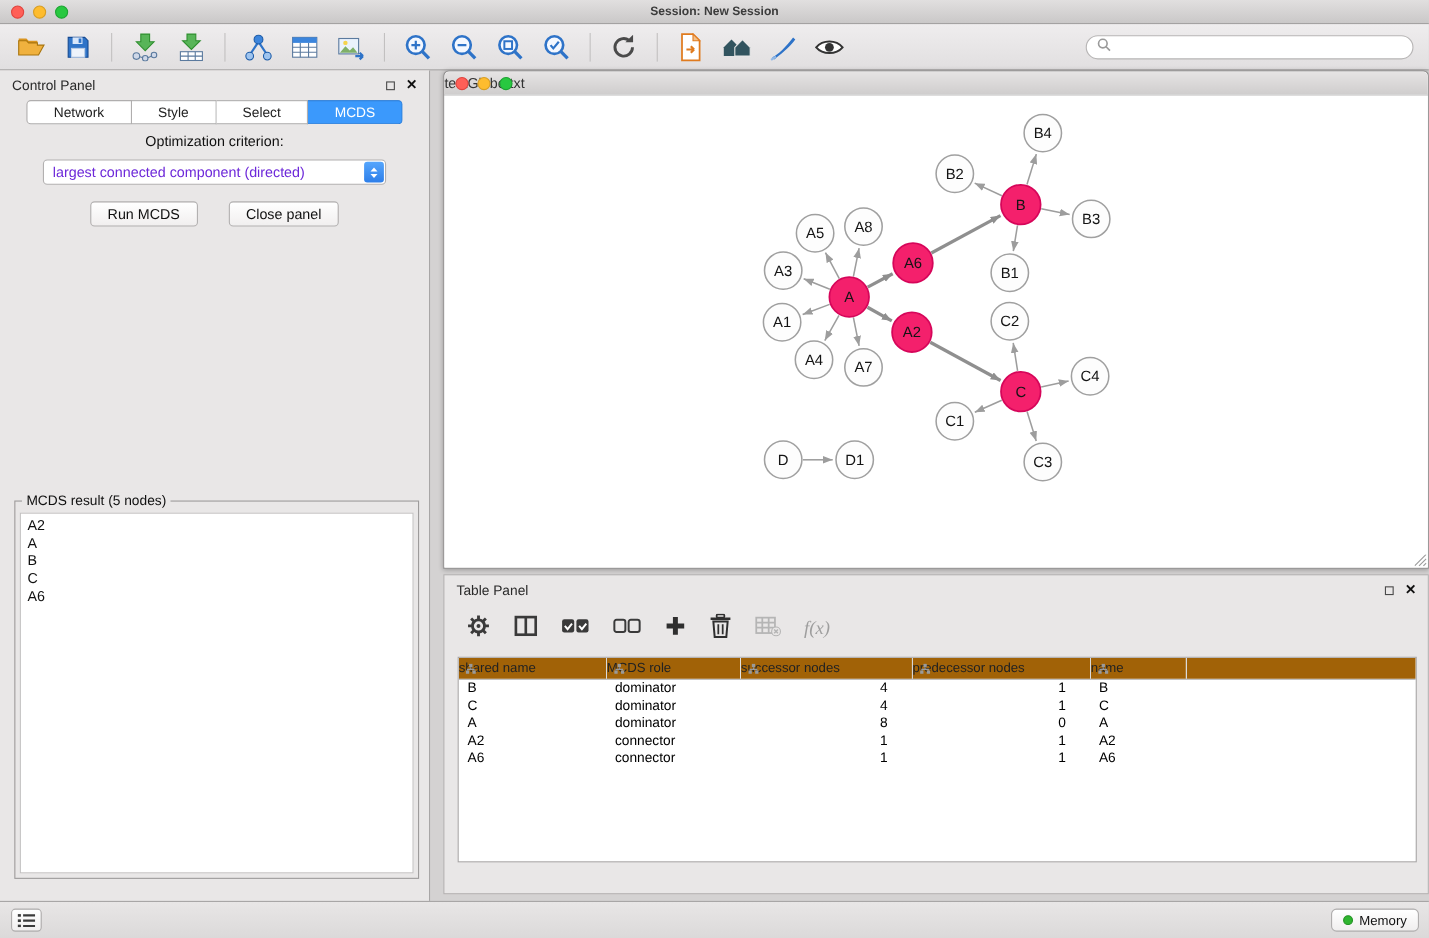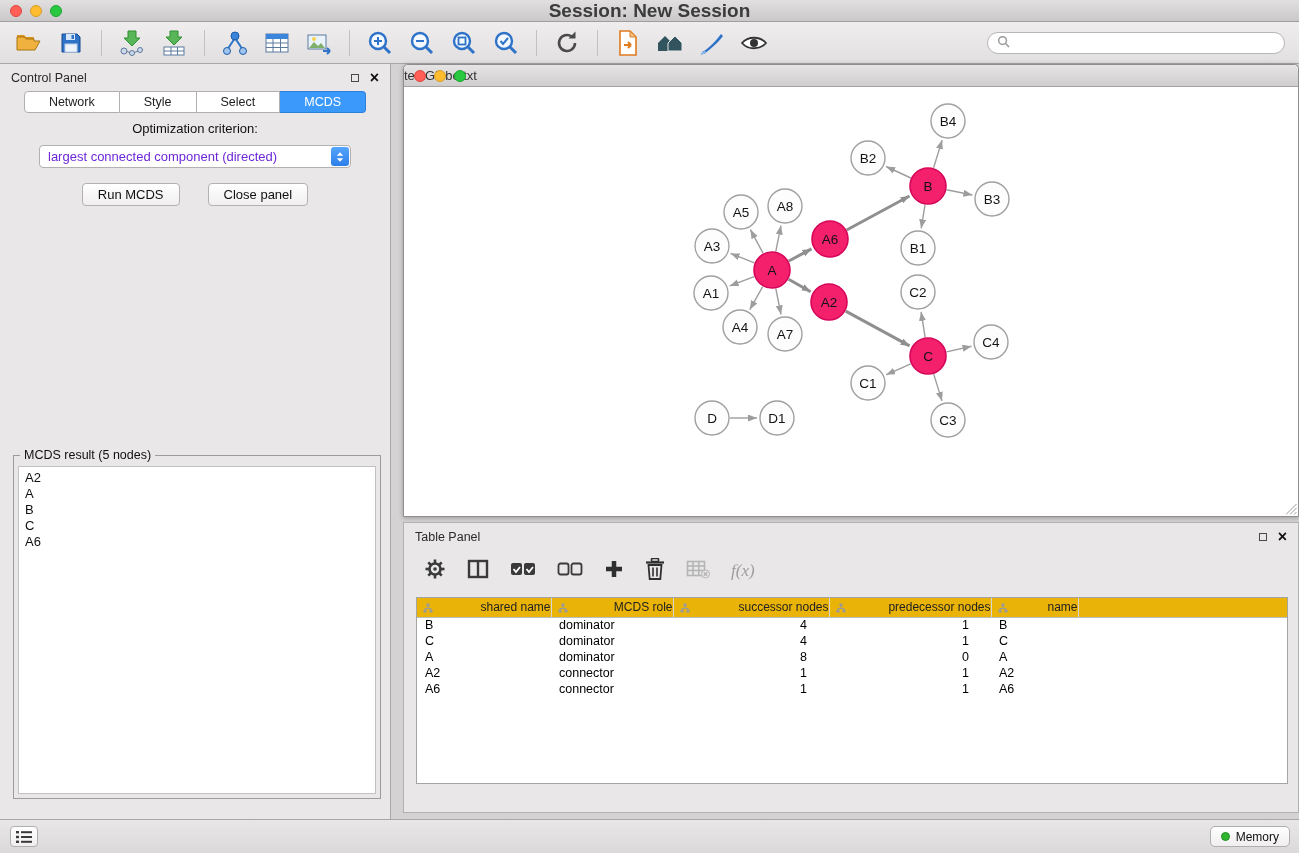--- a/index.html
+++ b/index.html
@@ -6,21 +6,21 @@
   html,body{width:1299px;height:853px}
   body{font-family:"Liberation Sans","DejaVu Sans",sans-serif;background:#d4d2d2;position:relative;overflow:hidden;-webkit-font-smoothing:antialiased}
 
   
   .titlebar{position:absolute;left:0;top:0;width:100%;height:22px;background:linear-gradient(#e1dfdf,#cac8c8);border-bottom:1px solid #9f9d9d;display:flex;align-items:center}
   .traffic{position:absolute;left:10px;top:5px;display:flex;gap:8px}
   .tl{width:12px;height:12px;border-radius:50%}
   .tl.red{background:#ff5f57;border:1px solid #e0443e}
   .tl.yellow{background:#febc2e;border:1px solid #d89e24}
   .tl.green{background:#28c840;border:1px solid #1da532}
-  .titlebar .title{flex:1;text-align:center;font-size:19px;font-weight:bold;color:#3c3c3c}
+  .titlebar .title{flex:1;text-align:center;font-size:11px;font-weight:bold;color:#3c3c3c}
 
   
   .toolbar{position:absolute;left:0;top:22px;width:100%;height:42px;background:linear-gradient(#efedee,#e1dfe0);border-bottom:1px solid #a8a6a6;display:flex;align-items:center;padding:0 12px;gap:8px}
   .tbi{display:inline-flex;align-items:center;justify-content:center;width:34px;height:32px;cursor:default}
   .sep{width:1px;height:26px;background:#c2c0c0;margin:0 5px}
   .search{margin-left:auto;margin-right:2px;width:298px;height:22px;border:1px solid #b7b5b5;border-radius:12px;background:#fff;display:flex;align-items:center;padding:0 9px;gap:5px}
   .search input{border:none;outline:none;flex:1;font-size:12px;background:transparent;font-family:inherit}
 
   
   .control-panel{position:absolute;left:0;top:64px;width:391px;height:755px;background:#e9e7e7;border-right:1px solid #a8a6a6}
@@ -50,21 +50,21 @@
   .net-canvas{position:absolute;left:0;top:22px;right:0;bottom:0;background:#fff;overflow:hidden}
   .node-label{font-family:"Liberation Sans","DejaVu Sans",sans-serif;font-size:13.5px;fill:#141414}
   .grip{position:absolute;right:1px;bottom:1px}
 
   
   .table-panel{position:absolute;left:403px;top:522px;width:896px;height:291px;background:#e9e7e7;border:1px solid #b2b0b0}
   .tp-toolbar{display:flex;align-items:center;gap:21px;padding-left:20px;height:42px}
   .fx{font-family:"Liberation Serif","DejaVu Serif",serif;font-style:italic;font-size:17px;color:#9e9e9e}
   .tp-table-wrap{position:absolute;left:12px;top:74px;width:872px;height:187px;background:#fff;border:1px solid #a5a3a3;overflow:hidden}
   table{border-collapse:collapse;width:100%;table-layout:fixed}
-  thead th{background:#eab308;border-right:1px solid #d6d6d6;border-bottom:1px solid #bdbdbd;font-weight:normal;font-size:12px;height:19px;text-align:right;color:#222;white-space:nowrap;overflow:hidden;position:relative}
+  thead th{background:#a16207;border-right:1px solid #d6d6d6;border-bottom:1px solid #bdbdbd;font-weight:normal;font-size:12px;height:19px;text-align:left;color:#222;white-space:nowrap;overflow:hidden;position:relative}
   thead th .hicon{position:absolute;left:6px;top:4px}
   thead th.filler{border-right:none}
   tbody td{font-size:12.5px;height:16px;padding:0 8px;color:#000;white-space:nowrap;overflow:hidden}
   tbody td.num{text-align:right;padding-right:22px}
   .tp-tabs{position:absolute;left:0;right:0;top:263px;display:flex;justify-content:center}
 
   
   .statusbar{position:absolute;left:0;top:819px;width:100%;height:34px;background:linear-gradient(#e8e6e6,#dbd9d9);border-top:1px solid #a8a6a6}
   .list-btn{position:absolute;left:10px;top:6px;width:28px;height:21px;background:linear-gradient(#fff,#f0eeee);border:1px solid #b0aeae;border-radius:4px;display:flex;align-items:center;justify-content:center}
   .memory-btn{position:absolute;right:9px;top:6px;height:21px;border:1px solid #b0aeae;border-radius:5px;background:linear-gradient(#fff,#f0eeee);display:flex;align-items:center;gap:6px;padding:0 10px;font-size:12px;color:#101010}

